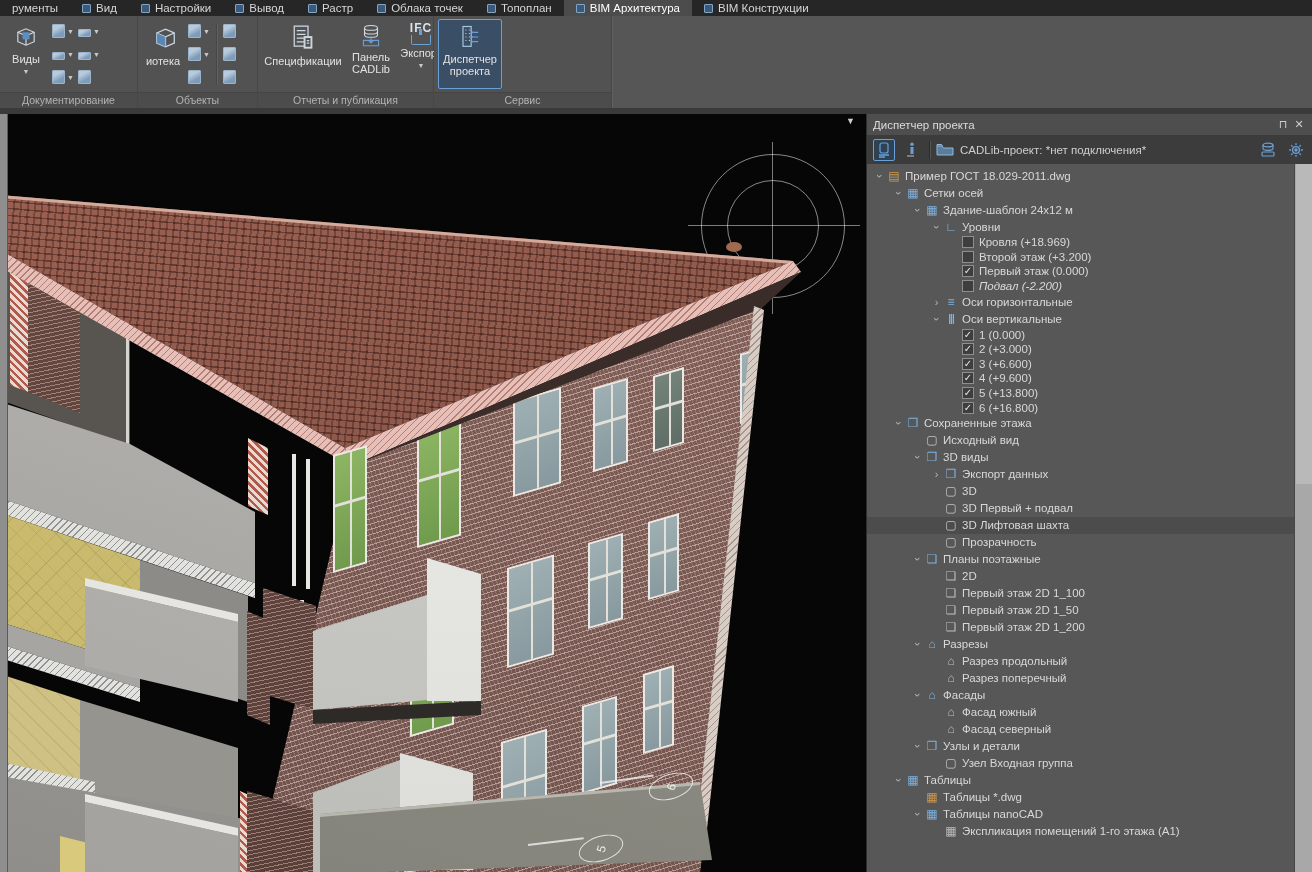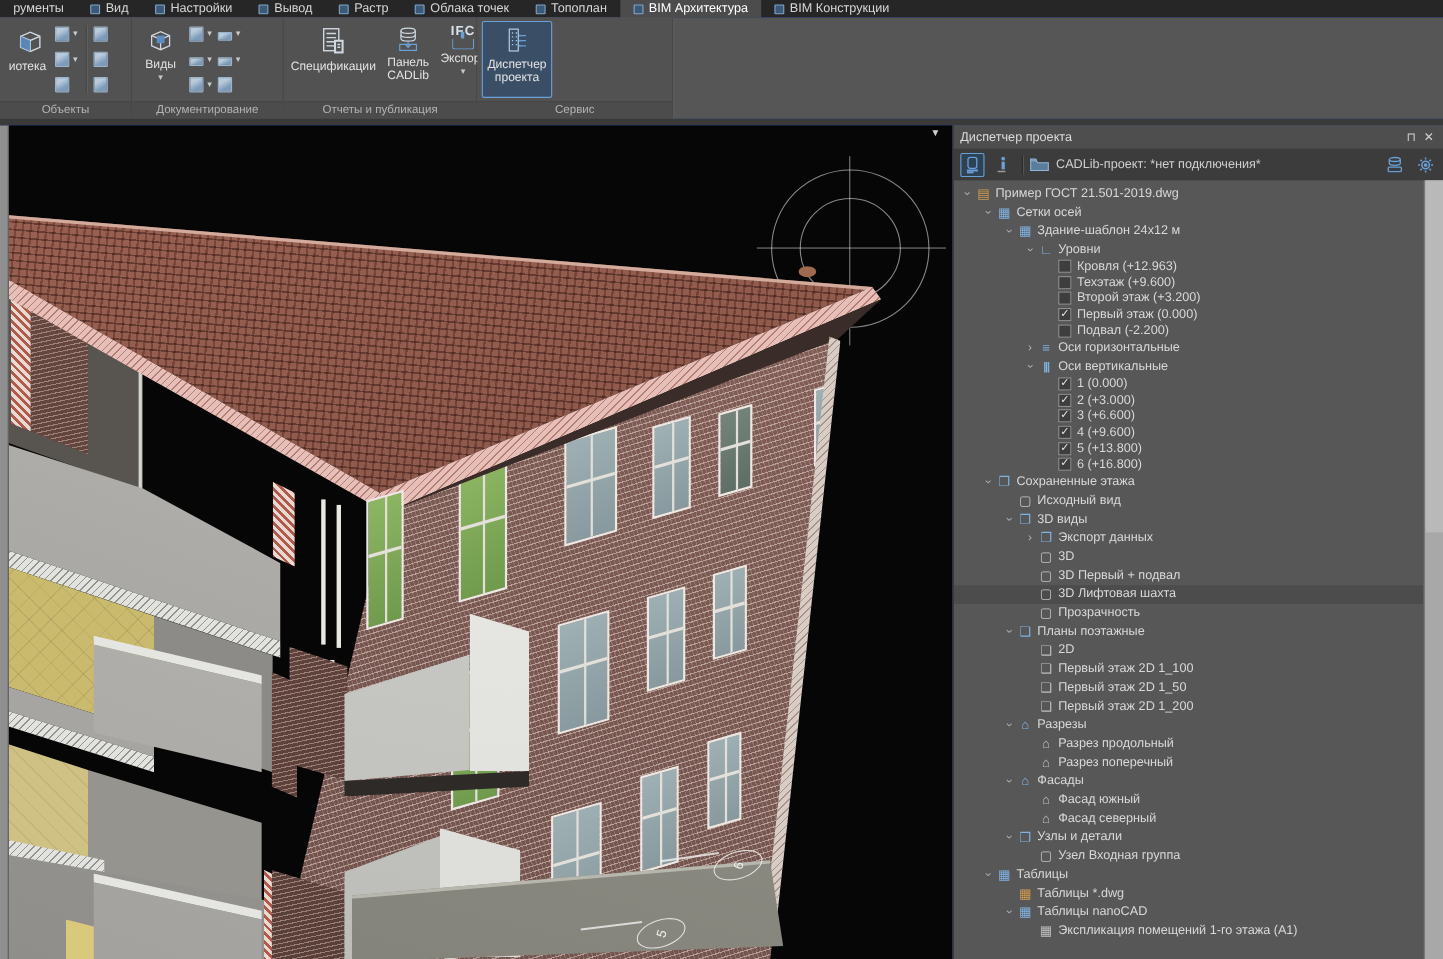--- a/index.html
+++ b/index.html
@@ -1,18 +1,18 @@
 <!DOCTYPE html>
 <html><head>
 <meta charset="utf-8">
 <style>
   * { margin:0; padding:0; box-sizing:border-box; }
   html,body { width:1312px; height:872px; overflow:hidden; background:#111;
               font-family:"Liberation Sans", sans-serif; }
-  #app { position:relative; width:1312px; height:872px; background:#1d4ed8; }
+  #app { position:relative; width:1312px; height:872px; background:#be185d; }
 
   
   #menubar { position:absolute; left:0; top:0; width:1312px; height:16px;
              background:#262626; display:flex; align-items:stretch; }
   .menu-item { display:flex; align-items:center; gap:5px; padding:0 12px;
                font-size:11.5px; color:#d6d6d6; white-space:nowrap; cursor:default; }
   .menu-item.active { background:#4c4c4c; color:#fff; }
   .menu-ico { width:9px; height:9px; background:#3c5a78; border:1px solid #7fa6c9; border-radius:1px; }
 
   
@@ -167,61 +167,20 @@
         <span>BIM Архитектура</span>
       </div>
       <div class="menu-item">
         <span class="menu-ico"></span>
         <span>BIM Конструкции</span>
       </div>
     </div>
 
   <div id="ribbon">
 
-    <div class="rgroup" style="width:120px">
-      <div class="rbody">
-        <div class="bigbtn" style="width:42px">
-          <span>
-            <svg width="30" height="30" viewBox="0 0 24 24" fill="none" stroke="#cfd9e2" stroke-width="1">
-              <path d="M7 8 L14 5 L21 8 L21 16 L14 19 L7 16 Z"></path>
-              <path d="M7 8 L14 11 L21 8 M14 11 L14 19"></path>
-              <path d="M7 8 L14 11 L14 19 L7 16 Z" fill="#5b8fc4" stroke="none" opacity=".85"></path>
-            </svg>
-          </span>
-          <span class="blabel">иотека</span>
-        </div>
-        <div class="minicol">
-          <div class="minirow">
-              <span class="mini-icon"></span>
-              <span class="dd">▼</span>
-            </div>
-          <div class="minirow">
-              <span class="mini-icon"></span>
-              <span class="dd">▼</span>
-            </div>
-          <div class="minirow">
-              <span class="mini-icon"></span>
-            </div>
-        </div>
-        <div class="vsep"></div>
-        <div class="minicol">
-          <div class="minirow">
-              <span class="mini-icon"></span>
-            </div>
-          <div class="minirow">
-              <span class="mini-icon"></span>
-            </div>
-          <div class="minirow">
-              <span class="mini-icon"></span>
-            </div>
-        </div>
-      </div>
-      <div class="rgroup-label">Объекты</div>
-    </div>
-
     <div class="rgroup" style="width:138px">
       <div class="rbody">
         <div class="bigbtn" style="width:44px">
           <span>
             <svg width="28" height="28" viewBox="0 0 24 24" fill="none" stroke="#cfd9e2" stroke-width="1">
               <path d="M5 8 L12 5 L19 8 L19 16 L12 19 L5 16 Z"></path>
               <path d="M5 8 L12 11 L19 8 M12 11 L12 19"></path>
               <rect x="9" y="8" width="6" height="6" fill="#5b8fc4" stroke="none"></rect>
             </svg>
           </span>
@@ -250,20 +209,61 @@
           <div class="minirow">
               <span class="mini-icon flat"></span>
               <span class="dd">▼</span>
             </div>
           <div class="minirow">
               <span class="mini-icon"></span>
             </div>
         </div>
       </div>
       <div class="rgroup-label">Документирование</div>
+    </div>
+
+    <div class="rgroup" style="width:120px">
+      <div class="rbody">
+        <div class="bigbtn" style="width:42px">
+          <span>
+            <svg width="30" height="30" viewBox="0 0 24 24" fill="none" stroke="#cfd9e2" stroke-width="1">
+              <path d="M7 8 L14 5 L21 8 L21 16 L14 19 L7 16 Z"></path>
+              <path d="M7 8 L14 11 L21 8 M14 11 L14 19"></path>
+              <path d="M7 8 L14 11 L14 19 L7 16 Z" fill="#5b8fc4" stroke="none" opacity=".85"></path>
+            </svg>
+          </span>
+          <span class="blabel">иотека</span>
+        </div>
+        <div class="minicol">
+          <div class="minirow">
+              <span class="mini-icon"></span>
+              <span class="dd">▼</span>
+            </div>
+          <div class="minirow">
+              <span class="mini-icon"></span>
+              <span class="dd">▼</span>
+            </div>
+          <div class="minirow">
+              <span class="mini-icon"></span>
+            </div>
+        </div>
+        <div class="vsep"></div>
+        <div class="minicol">
+          <div class="minirow">
+              <span class="mini-icon"></span>
+            </div>
+          <div class="minirow">
+              <span class="mini-icon"></span>
+            </div>
+          <div class="minirow">
+              <span class="mini-icon"></span>
+            </div>
+        </div>
+      </div>
+      <div class="rgroup-label">Объекты</div>
     </div>
 
     <div class="rgroup" style="width:176px">
       <div class="rbody">
         <div class="bigbtn" style="width:82px">
           <span>
             <svg width="30" height="30" viewBox="0 0 24 24" fill="none" stroke="#cfd9e2" stroke-width="1">
               <rect x="5" y="2.5" width="11" height="16"></rect>
               <path d="M7 6 h7 M7 9 h7 M7 12 h7 M7 15 h7"></path>
               <rect x="13" y="11" width="6" height="9" fill="#525252"></rect>
@@ -495,58 +495,53 @@
           <circle cx="8" cy="8" r="3.4"></circle>
           <circle cx="8" cy="8" r="1" fill="#6aa0d8"></circle>
           <path d="M8 1.2 V3 M8 13 V14.8 M1.2 8 H3 M13 8 H14.8 M3.2 3.2 L4.5 4.5 M11.5 11.5 L12.8 12.8 M12.8 3.2 L11.5 4.5 M4.5 11.5 L3.2 12.8"></path>
         </svg>
       </span>
     </div>
     <div id="tree">
         <div class="trow" style="padding-left: 6px;">
           <span class="chev open">›</span>
           <span class="ticon" style="color: rgb(207, 154, 80);">▤</span>
-          <span>Пример ГОСТ 21.501-2019.dwg</span>
+          <span>Пример ГОСТ 18.029-2011.dwg</span>
         </div>
         <div class="trow" style="padding-left: 25px;">
           <span class="chev open">›</span>
           <span class="ticon" style="color: rgb(127, 178, 224);">▦</span>
           <span>Сетки осей</span>
         </div>
         <div class="trow" style="padding-left: 44px;">
           <span class="chev open">›</span>
           <span class="ticon" style="color: rgb(127, 178, 224);">▦</span>
           <span>Здание-шаблон 24x12 м</span>
         </div>
         <div class="trow" style="padding-left: 63px;">
           <span class="chev open">›</span>
           <span class="ticon" style="color: rgb(127, 178, 224);">∟</span>
           <span>Уровни</span>
         </div>
         <div class="trow cbrow" style="padding-left: 82px;">
           <span class="chev"></span>
           <span class="cb"></span>
-          <span>Кровля (+12.963)</span>
-        </div>
-        <div class="trow cbrow" style="padding-left: 82px;">
-          <span class="chev"></span>
-          <span class="cb"></span>
-          <span>Техэтаж (+9.600)</span>
+          <span>Кровля (+18.969)</span>
         </div>
         <div class="trow cbrow" style="padding-left: 82px;">
           <span class="chev"></span>
           <span class="cb"></span>
           <span>Второй этаж (+3.200)</span>
         </div>
         <div class="trow cbrow" style="padding-left: 82px;">
           <span class="chev"></span>
           <span class="cb">✓</span>
           <span>Первый этаж (0.000)</span>
         </div>
-        <div class="trow cbrow" style="padding-left: 82px;">
+        <div class="trow cbrow" style="padding-left: 82px; font-style: italic;">
           <span class="chev"></span>
           <span class="cb"></span>
           <span>Подвал (-2.200)</span>
         </div>
         <div class="trow" style="padding-left: 63px;">
           <span class="chev">›</span>
           <span class="ticon" style="color: rgb(127, 178, 224);">≡</span>
           <span>Оси горизонтальные</span>
         </div>
         <div class="trow" style="padding-left: 63px;">

